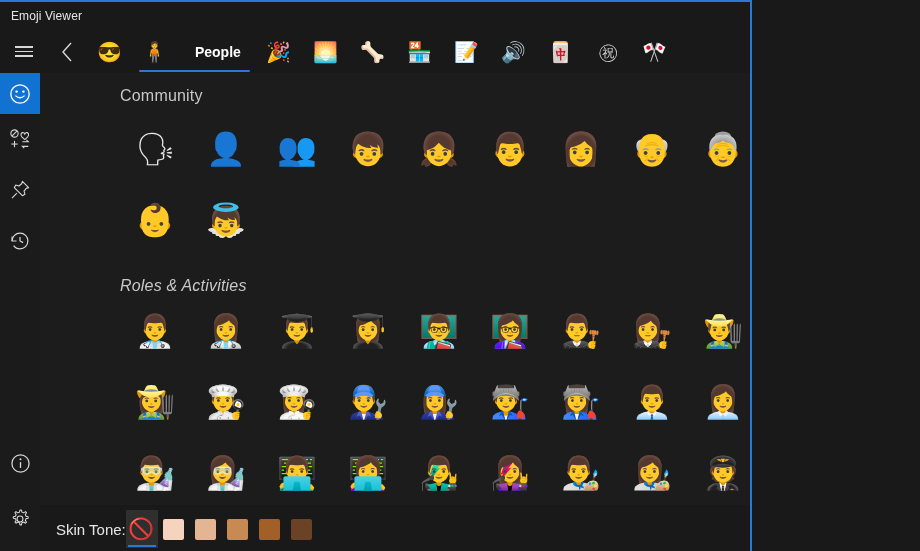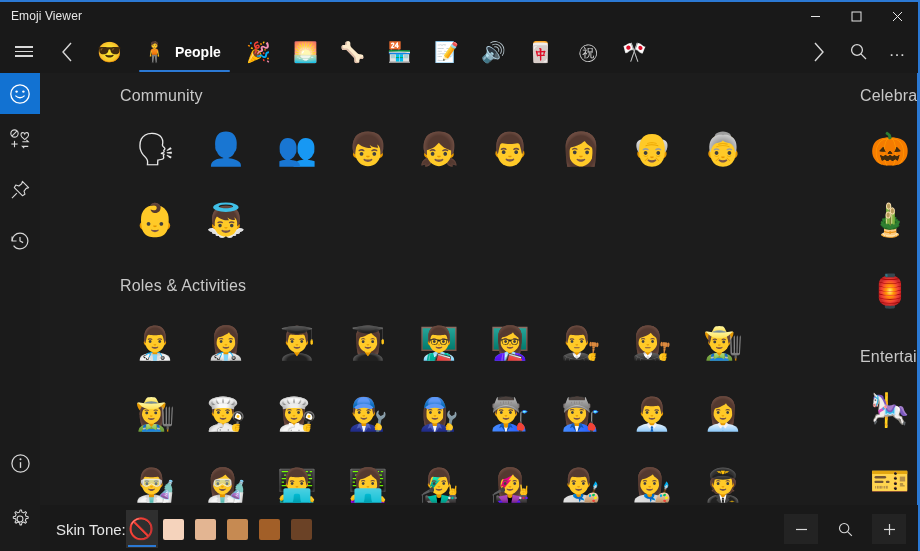--- a/index.html
+++ b/index.html
@@ -6,21 +6,21 @@
   * { box-sizing: border-box; margin: 0; padding: 0; }
   html, body {
     width: 920px; height: 551px;
     background: #191919;
     font-family: "Liberation Sans", sans-serif;
     overflow: hidden;
     color: #e8e8e8;
   }
   #app {
     position: relative;
-    width: 920px; height: 551px;
+    width: 752px; height: 551px;
     background: #191919;
     border-right: 2px solid #2b79d4;
     border-top: 2px solid #2b79d4;
     overflow: hidden;
   }
 
   
   .titlebar {
     position: absolute; top: 0; left: 0;
     width: 918px; height: 28px;
@@ -60,21 +60,21 @@
   .cat-tab {
     padding: 0 9px; min-width: 47px;
     flex-direction: row; gap: 0;
   }
   .cat-tab .glyph {
     font-size: 20px; line-height: 1;
     display: flex; align-items: center; justify-content: center;
   }
   .cat-tab .tab-label {
     font-size: 14px; font-weight: bold; color: #ffffff;
-    margin-left: 8px; margin-right: 6px; white-space: nowrap;
+    margin-left: 28px; margin-right: 6px; white-space: nowrap;
   }
   .cat-tab.selected::after {
     content: ""; position: absolute;
     left: 6px; right: 6px; bottom: 1px; height: 2.5px;
     background: #2b79d4; border-radius: 2px;
   }
   .cmd-right { margin-left: auto; display: flex; align-items: center; }
   .cmd-right .cmd-item { width: 40px; }
   .dots { letter-spacing: 2px; font-size: 17px; color: #d8d8d8; line-height: 0.4; }
 
@@ -326,21 +326,21 @@
           <div class="emoji-cell">👧</div>
           <div class="emoji-cell">👨</div>
           <div class="emoji-cell">👩</div>
           <div class="emoji-cell">👴</div>
           <div class="emoji-cell">👵</div>
         </div>
         <div class="emoji-row" style="margin-left: 40px;">
           <div class="emoji-cell">👶</div>
           <div class="emoji-cell">👼</div>
         </div>
-        <div class="section-title" style="margin: 22px 0px 12px 40px;">Roles &amp; Activities</div>
+        <div class="section-title" style="margin: 22px 0px 0 40px; font-style: italic;">Roles &amp; Activities</div>
         <div class="emoji-row" style="margin-left: 40px;">
           <div class="emoji-cell">👨‍⚕️</div>
           <div class="emoji-cell">👩‍⚕️</div>
           <div class="emoji-cell">👨‍🎓</div>
           <div class="emoji-cell">👩‍🎓</div>
           <div class="emoji-cell">👨‍🏫</div>
           <div class="emoji-cell">👩‍🏫</div>
           <div class="emoji-cell">👨‍⚖️</div>
           <div class="emoji-cell">👩‍⚖️</div>
           <div class="emoji-cell">👨‍🌾</div>

